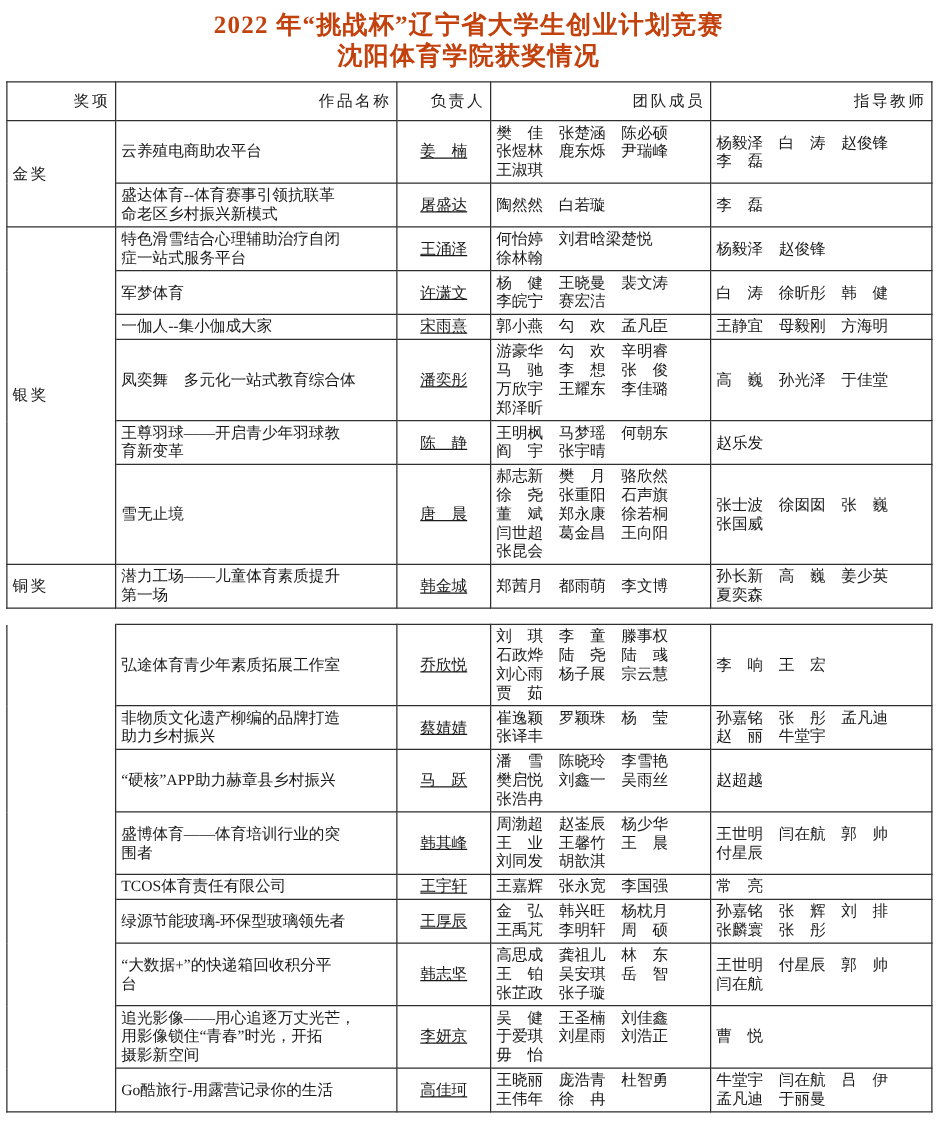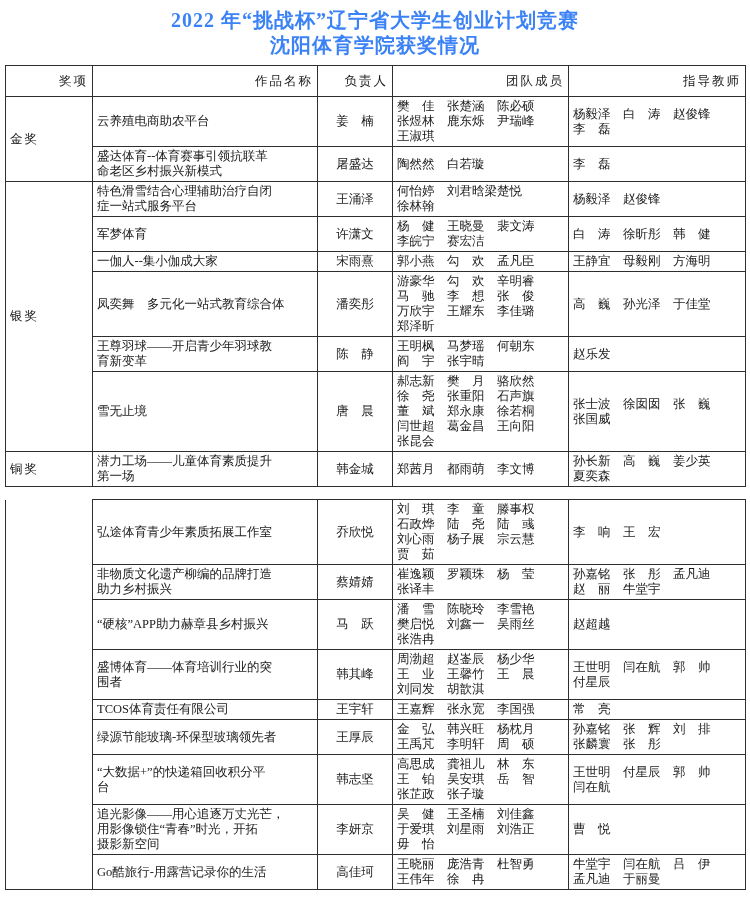--- a/index.html
+++ b/index.html
@@ -10,21 +10,21 @@
     font-family: "Liberation Serif", "DejaVu Serif", serif;
     color: #1a1a1a;
   }
   .page { padding: 8px 5px 4px 5px; }
   .doc-title {
     text-align: center;
     font-weight: bold;
     font-size: 20px;
     line-height: 25px;
     letter-spacing: 1px;
-    color: #3b82f6;
+    color: #c2410c;
     margin-bottom: 7px;
   }
   table.awards {
     border-collapse: collapse;
     table-layout: fixed;
     width: 740px;
   }
   table.awards td, table.awards th {
     border: 1px solid #2e2e2e;
     padding: 2px 4px;
@@ -40,21 +40,21 @@
     height: 26px;
     letter-spacing: 2px;
   }
   td.award-cell {
     text-align: left;
     font-size: 13.5px;
     letter-spacing: 2px;
   }
   td.award-cell.empty { border-top: none; }
   td.title-cell { }
-  td.leader-cell { text-align: center; }
+  td.leader-cell { text-align: center; text-decoration: underline; }
   td.members-cell, td.advisors-cell { text-align: left; }
   .line { white-space: nowrap; }
   .tline { white-space: nowrap; }
   .tbl-gap { height: 12px; }
 </style>
 </head>
 <body>
 
 <div class="page">
 

